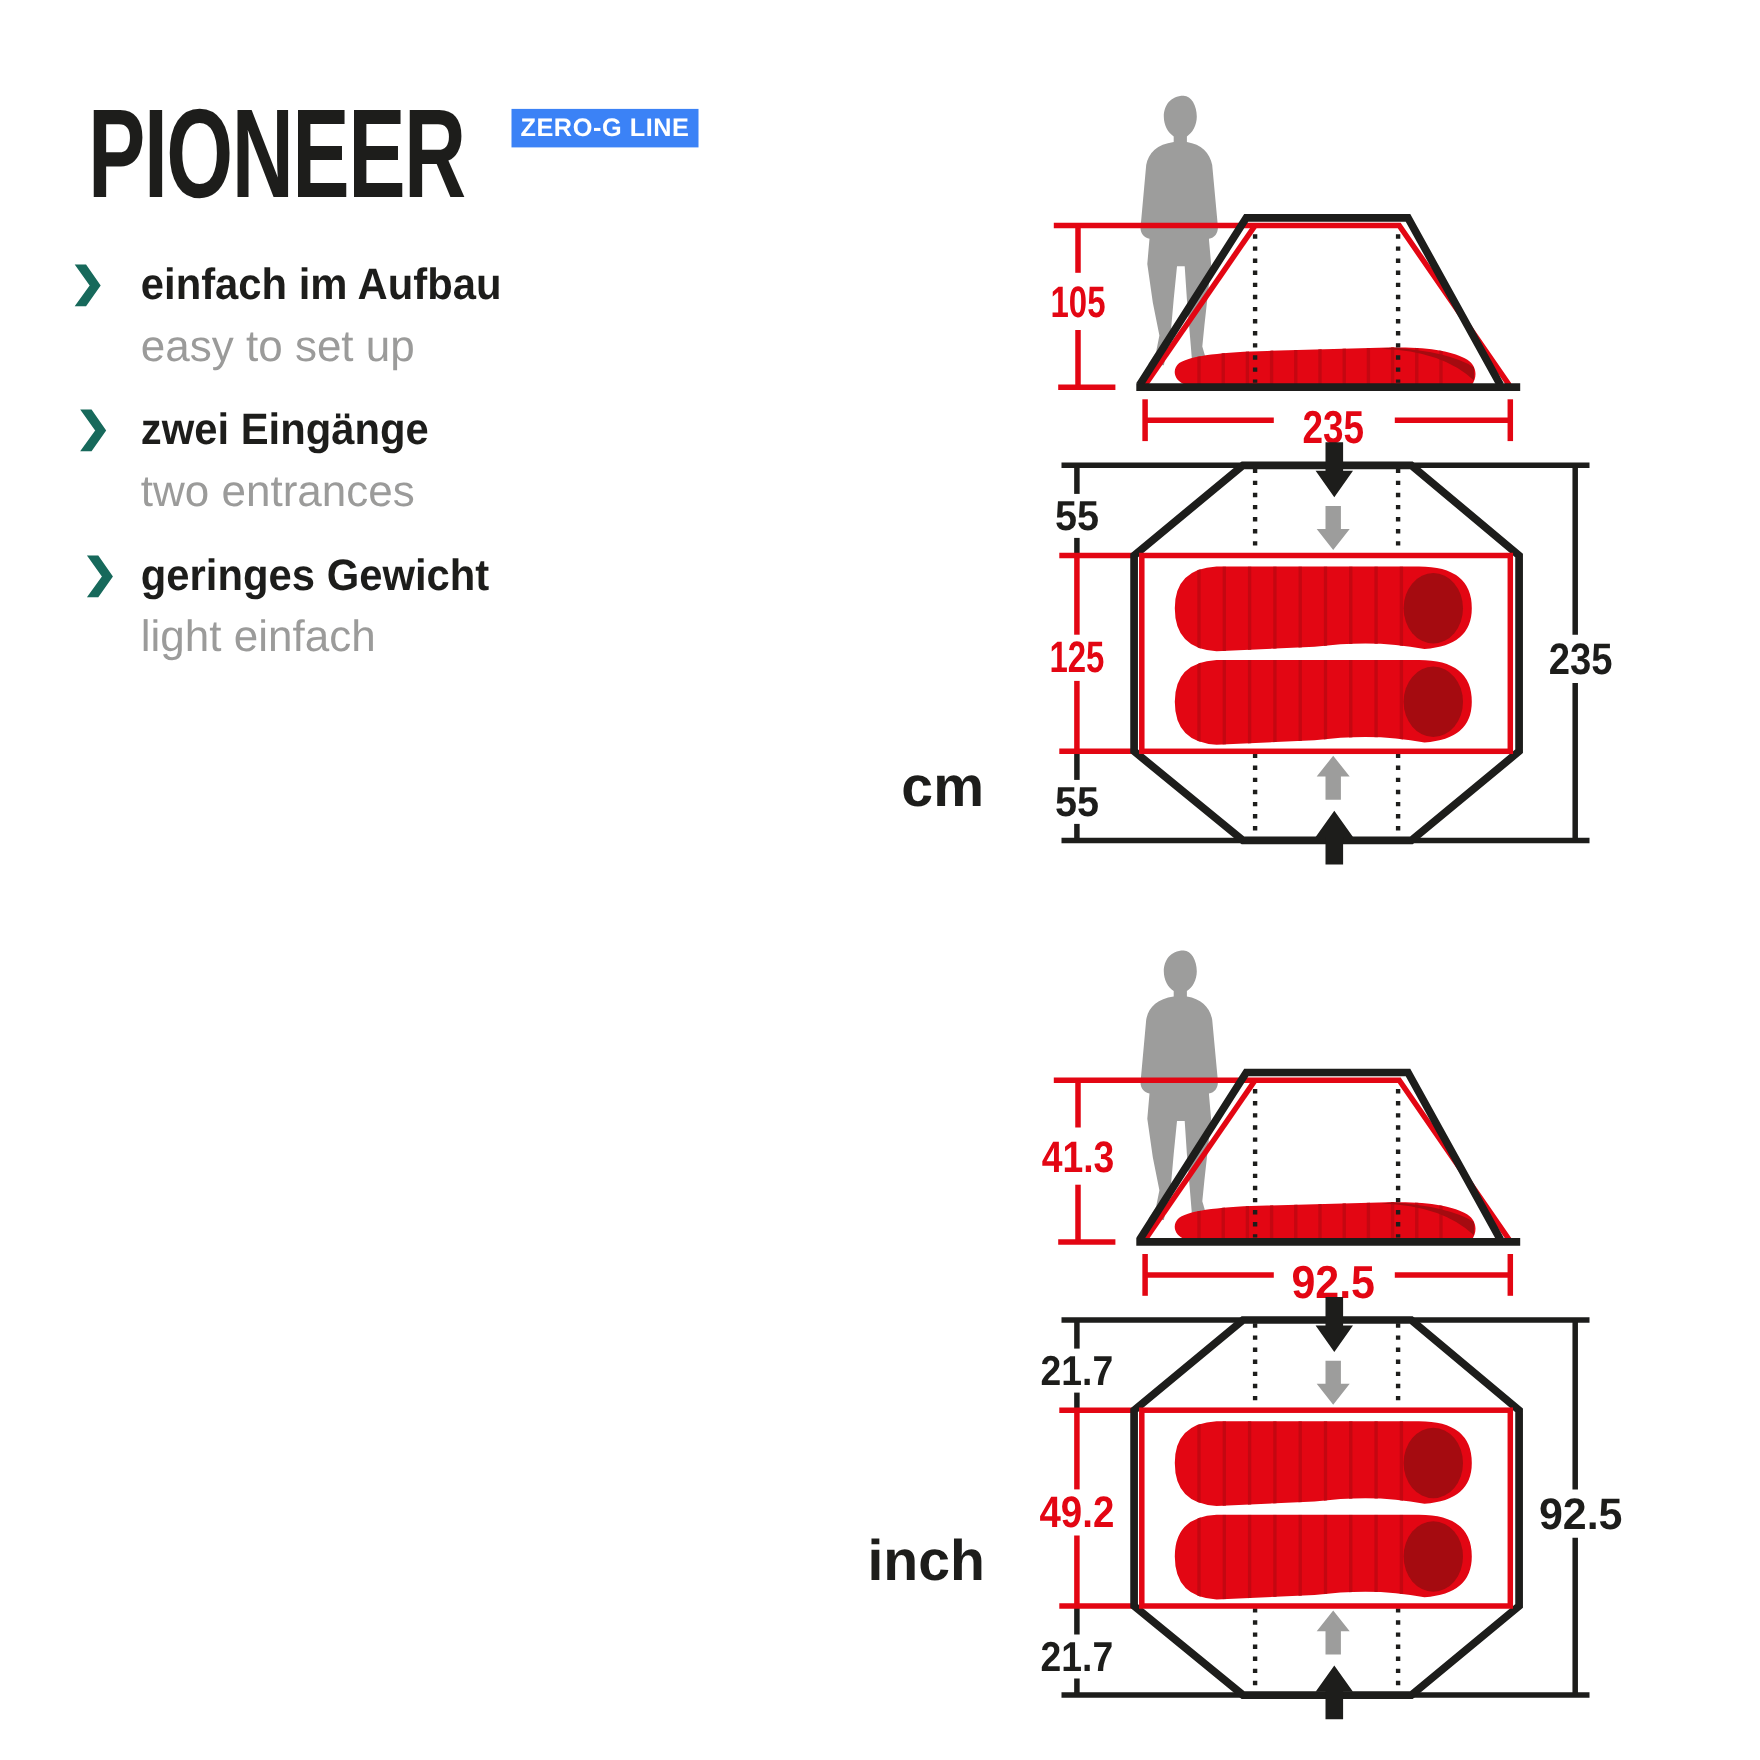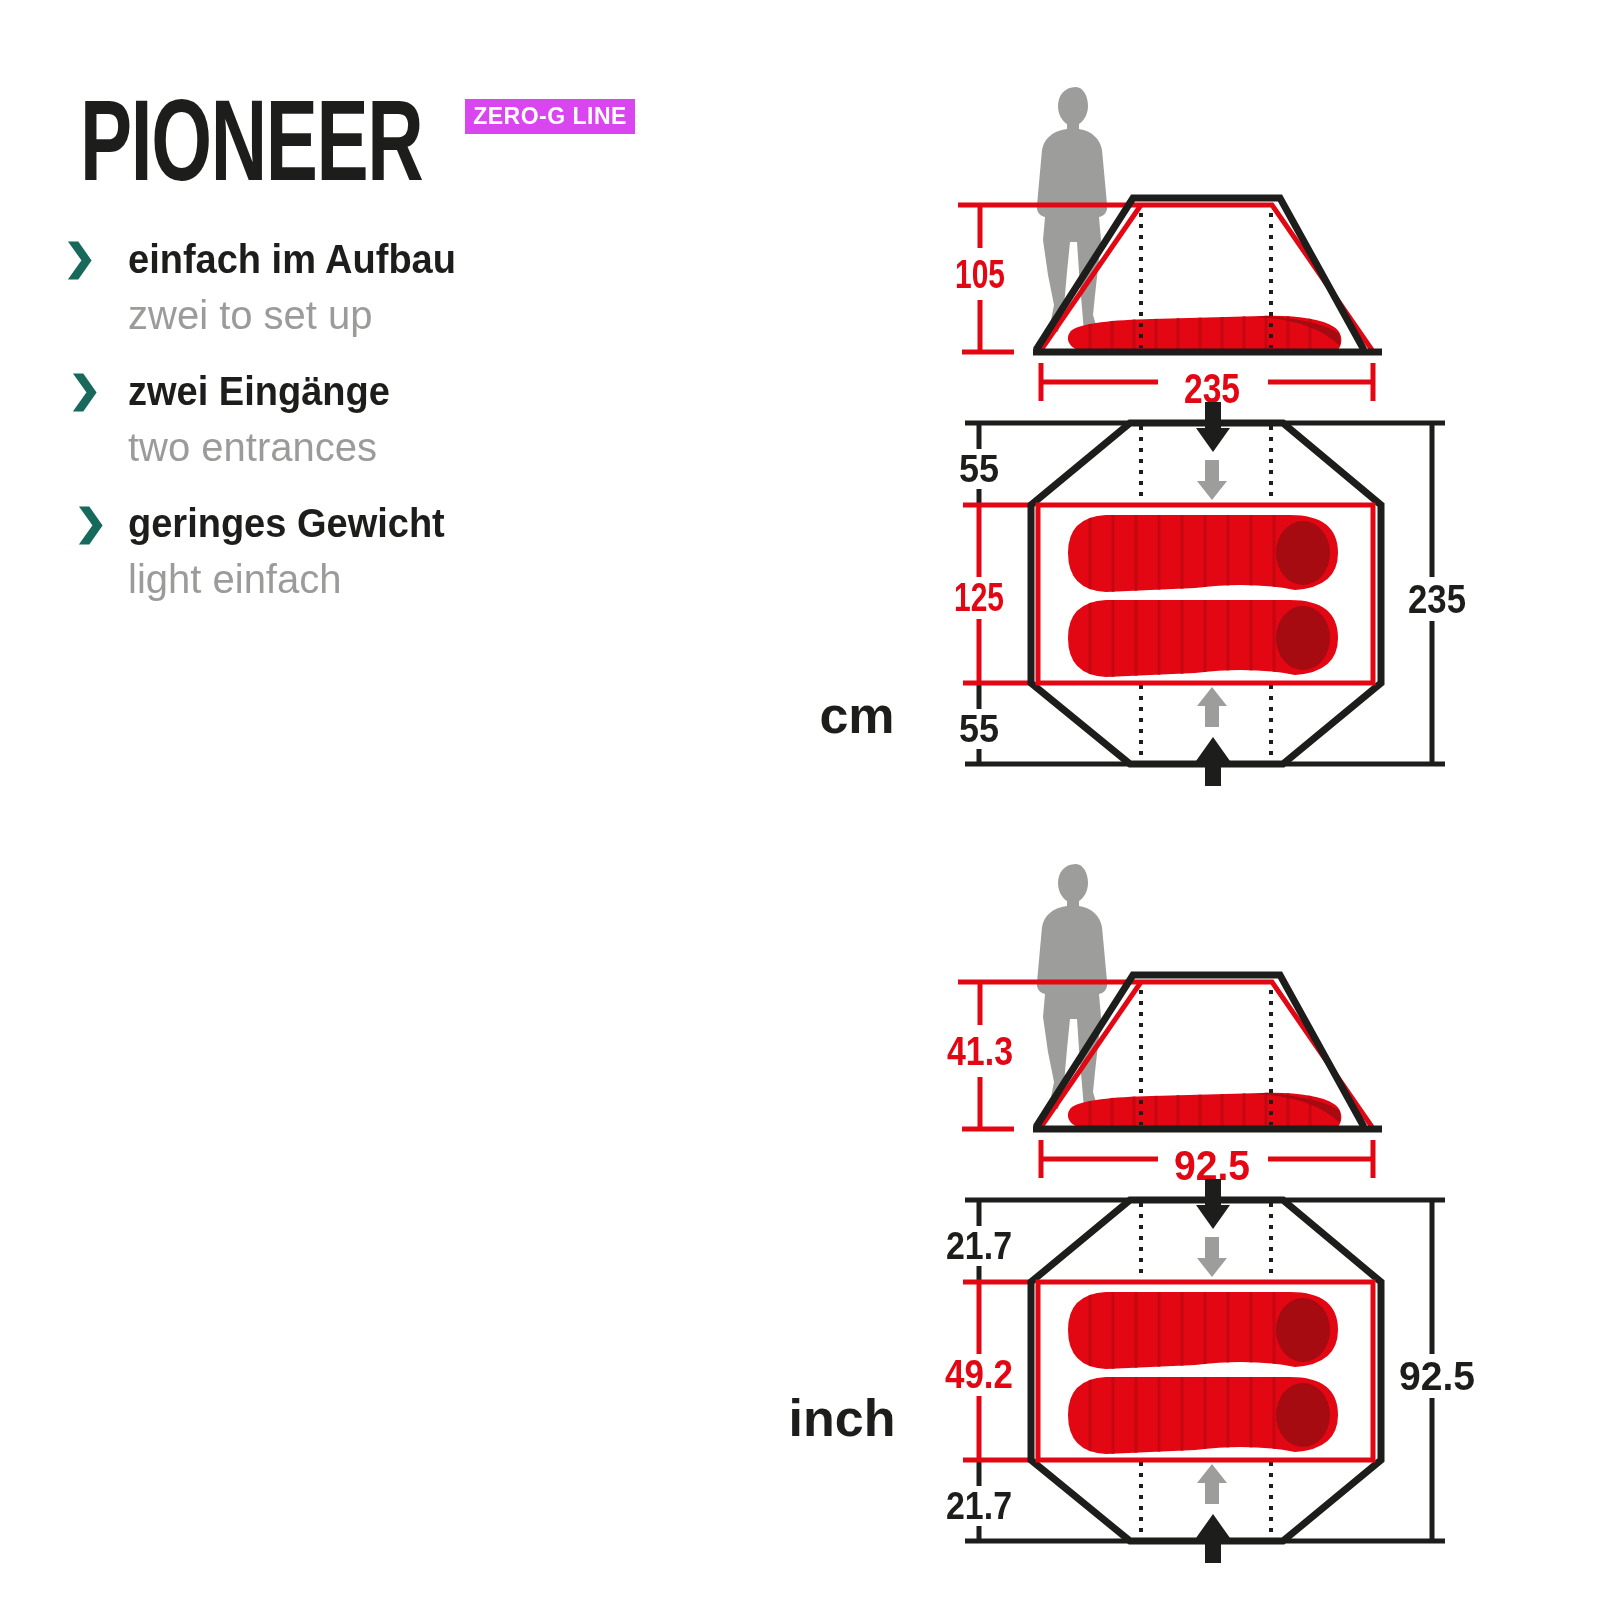--- a/index.html
+++ b/index.html
@@ -8,21 +8,21 @@
     font-family:"Liberation Sans",sans-serif;color:#1d1d1b;overflow:hidden;
   }
   .abs{position:absolute;}
   
   #title{
     left:80px;top:83px;font-size:115px;font-weight:bold;line-height:1;
     letter-spacing:-2px;transform:scaleX(0.68);transform-origin:left top;
     color:#1d1d1b;white-space:nowrap;
   }
   #line-badge{
-    left:465px;top:99px;width:170px;height:35px;background:#d946ef;
+    left:465px;top:99px;width:170px;height:35px;background:#3b82f6;
     display:flex;align-items:center;justify-content:center;
   }
   #line-badge span{
     color:#ffffff;font-weight:bold;font-size:23px;letter-spacing:0.5px;white-space:nowrap;
   }
   
   .chev{
     position:absolute;color:#17695b;font-size:40px;font-weight:bold;line-height:1;
     transform:scaleY(0.92);
   }
@@ -50,21 +50,21 @@
 <body>
 
 <div id="title" class="abs">PIONEER</div>
 <div id="line-badge" class="abs">
   <span>ZERO-G LINE</span>
 </div>
 
 <div>
   <span id="chev1" class="chev">❯</span>
   <div id="de1" class="de">einfach im Aufbau</div>
-  <div id="en1" class="en">zwei to set up</div>
+  <div id="en1" class="en">easy to set up</div>
 
   <span id="chev2" class="chev">❯</span>
   <div id="de2" class="de">zwei Eingänge</div>
   <div id="en2" class="en">two entrances</div>
 
   <span id="chev3" class="chev">❯</span>
   <div id="de3" class="de">geringes Gewicht</div>
   <div id="en3" class="en">light einfach</div>
 </div>
 

